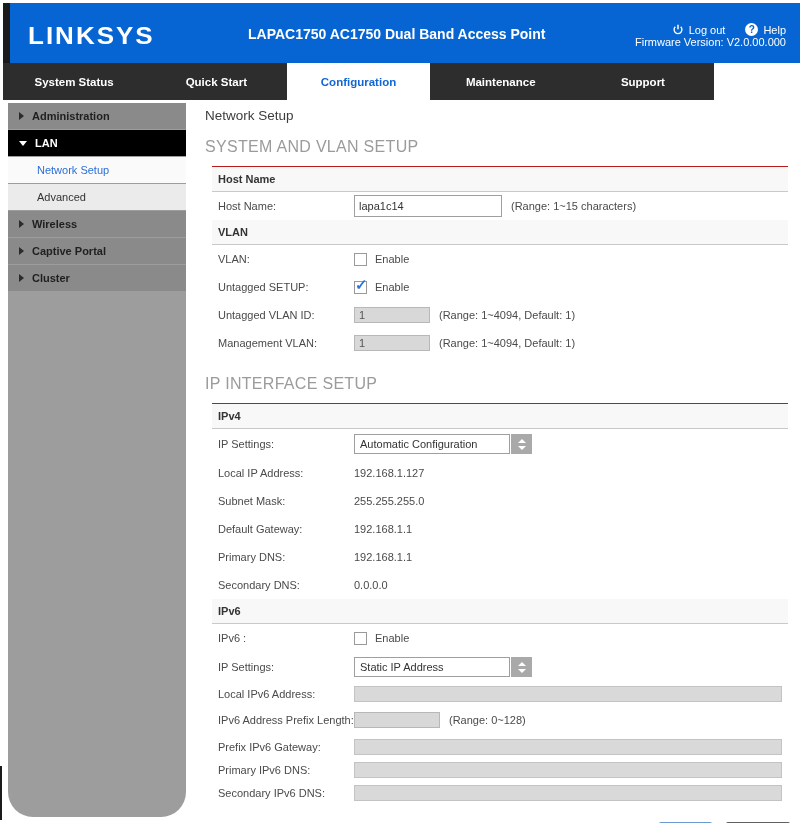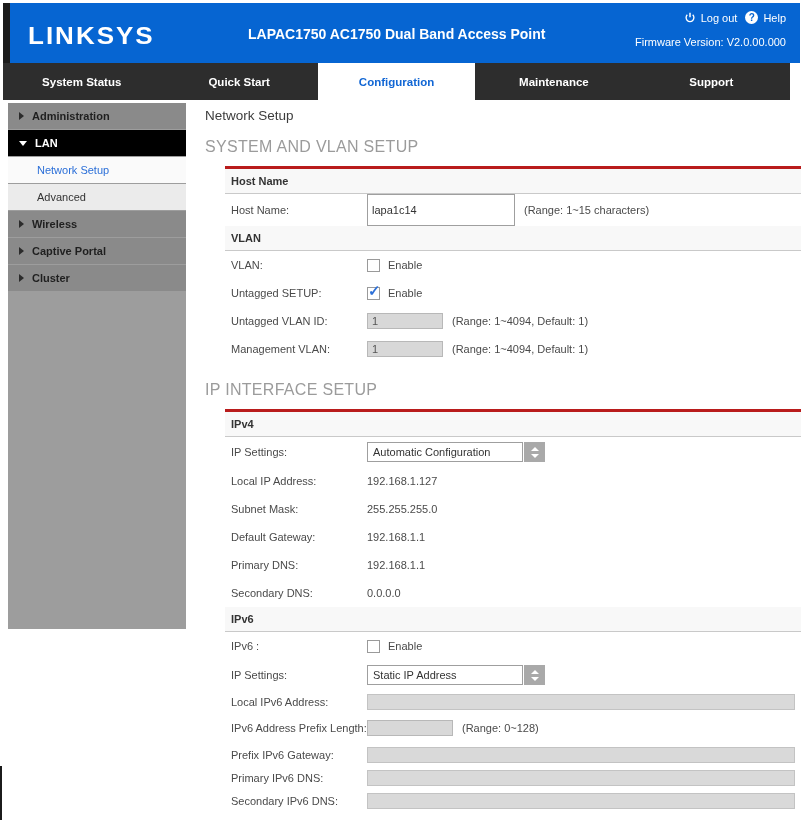--- a/index.html
+++ b/index.html
@@ -6,62 +6,62 @@
   html,body { background:#fff; }
   body { font-family: "Liberation Sans", sans-serif; }
   .stage { position:relative; width:809px; height:823px; background:#fff; overflow:hidden; }
 
   
   .left-chrome { position:absolute; left:3px; top:3px; width:7px; height:97px; background:#1b1b1b; }
   .app-header { position:absolute; left:10px; top:3px; width:790px; height:60px; background:#0665d2; }
   .logo { position:absolute; left:18px; top:17px; color:#fff; font-size:26px; font-weight:bold;
           letter-spacing:2px; transform:scaleY(.95); }
   .product-title { position:absolute; left:238px; top:23px; color:#fff; font-size:14px; font-weight:bold; }
-  .header-links { position:absolute; right:14px; top:8px; display:flex; gap:8px; align-items:center; }
+  .header-links { position:absolute; right:14px; top:20px; display:flex; gap:20px; align-items:center; }
   .hlink { display:flex; align-items:center; gap:5px; color:#fff; font-size:11px; cursor:pointer; text-decoration:none; }
   .power-icon svg { display:block; }
   .help-icon { width:13px; height:13px; background:#fff; color:#0665d2; border-radius:50%;
                font-size:10px; font-weight:bold; display:flex; align-items:center; justify-content:center; }
   .firmware { position:absolute; right:14px; top:33px; color:#fff; font-size:11px; }
 
   
-  .tabbar { position:absolute; left:3px; top:63px; width:787px; height:37px; background:#2d2d2d; display:flex; }
+  .tabbar { position:absolute; left:3px; top:63px; width:711px; height:37px; background:#2d2d2d; display:flex; }
   .tab { flex:1; display:flex; align-items:center; justify-content:center; color:#fff;
          font-size:11.5px; font-weight:bold; cursor:pointer; }
   .tab.active { background:#fff; color:#1166d4; }
 
   
-  .sidebar { position:absolute; left:8px; top:103px; width:178px; height:526px; background:#9d9d9d; }
+  .sidebar { position:absolute; left:8px; top:103px; width:178px; height:714px; background:#9d9d9d;border-radius:25px; }
   .side-item { height:26px; margin-bottom:1px; background:#8a8a8a; color:#1f1f1f; font-size:11px;
                font-weight:bold; display:flex; align-items:center; gap:8px; padding-left:11px; cursor:pointer; }
   .side-item.active { background:#000000; color:#fff; }
   .tri-r { width:0; height:0; border-top:4px solid transparent; border-bottom:4px solid transparent;
            border-left:5px solid #2b2b2b; }
   .tri-d { width:0; height:0; border-left:4px solid transparent; border-right:4px solid transparent;
            border-top:5px solid #fff; }
   .side-sub { height:26px; margin-bottom:1px; background:#ebebeb; color:#333; font-size:11px;
               display:flex; align-items:center; padding-left:29px; cursor:pointer; }
   .side-sub.selected { background:#fafafa; color:#2b6fd8; }
 
   
   .content { position:absolute; left:205px; top:108px; width:585px; }
   .page-title { font-size:13.5px; font-weight:normal; color:#3c3c3c; margin-bottom:15px; }
   .section-heading { font-size:16px; font-weight:normal; color:#9b9b9b; margin-bottom:10px; letter-spacing:.3px; }
-  .form-table { border-top:3px solid #b91c1c; margin:0 0 18px 20px; width:576px; }
+  .form-table { border-top:1px solid #b91c1c; margin:0 0 18px 7px; width:576px; }
   .group-header { font-size:11px; font-weight:bold; color:#333; padding:6px 0 5px 6px;
                   border-bottom:1px solid #c9c9c9; background:#f8f8f8; min-height:25px; }
   .frow { display:flex; align-items:center; min-height:28px; padding-left:6px; font-size:11px; color:#4a4a4a; }
   .frow.dd { min-height:30px; }
   .frow.tight { min-height:23px; }
   .frow.wrap { min-height:30px; }
   .flabel { width:136px; flex-shrink:0; }
   .hint { margin-left:9px; white-space:nowrap; }
   .value { color:#4a4a4a; }
 
-  input.text-input { width:148px; height:32px; border:1px solid #9f9f9f; font-size:11px;
+  input.text-input { width:148px; height:22px; border:1px solid #9f9f9f; font-size:11px;
                      padding:1px 4px; color:#333; font-family:inherit; }
   input.small-disabled { width:76px; height:16px; background:#d8d8d8; border:1px solid #b8b8b8;
                          color:#555; padding:1px 4px; font-size:11px; font-family:inherit; }
   input.prefix-disabled { width:86px; }
   input.long-disabled { width:428px; height:16px; background:#d9d9d9; border:1px solid #c3c3c3;
                         font-size:11px; font-family:inherit; }
 
   .checkbox { width:13px; height:13px; border:1px solid #9a9a9a; background:#fff; display:inline-block;
               position:relative; margin-right:8px; cursor:pointer; flex-shrink:0; }
   .checkbox .check { position:absolute; left:0; top:-6px; color:#2e71d8; font-size:15px; font-weight:bold; }

